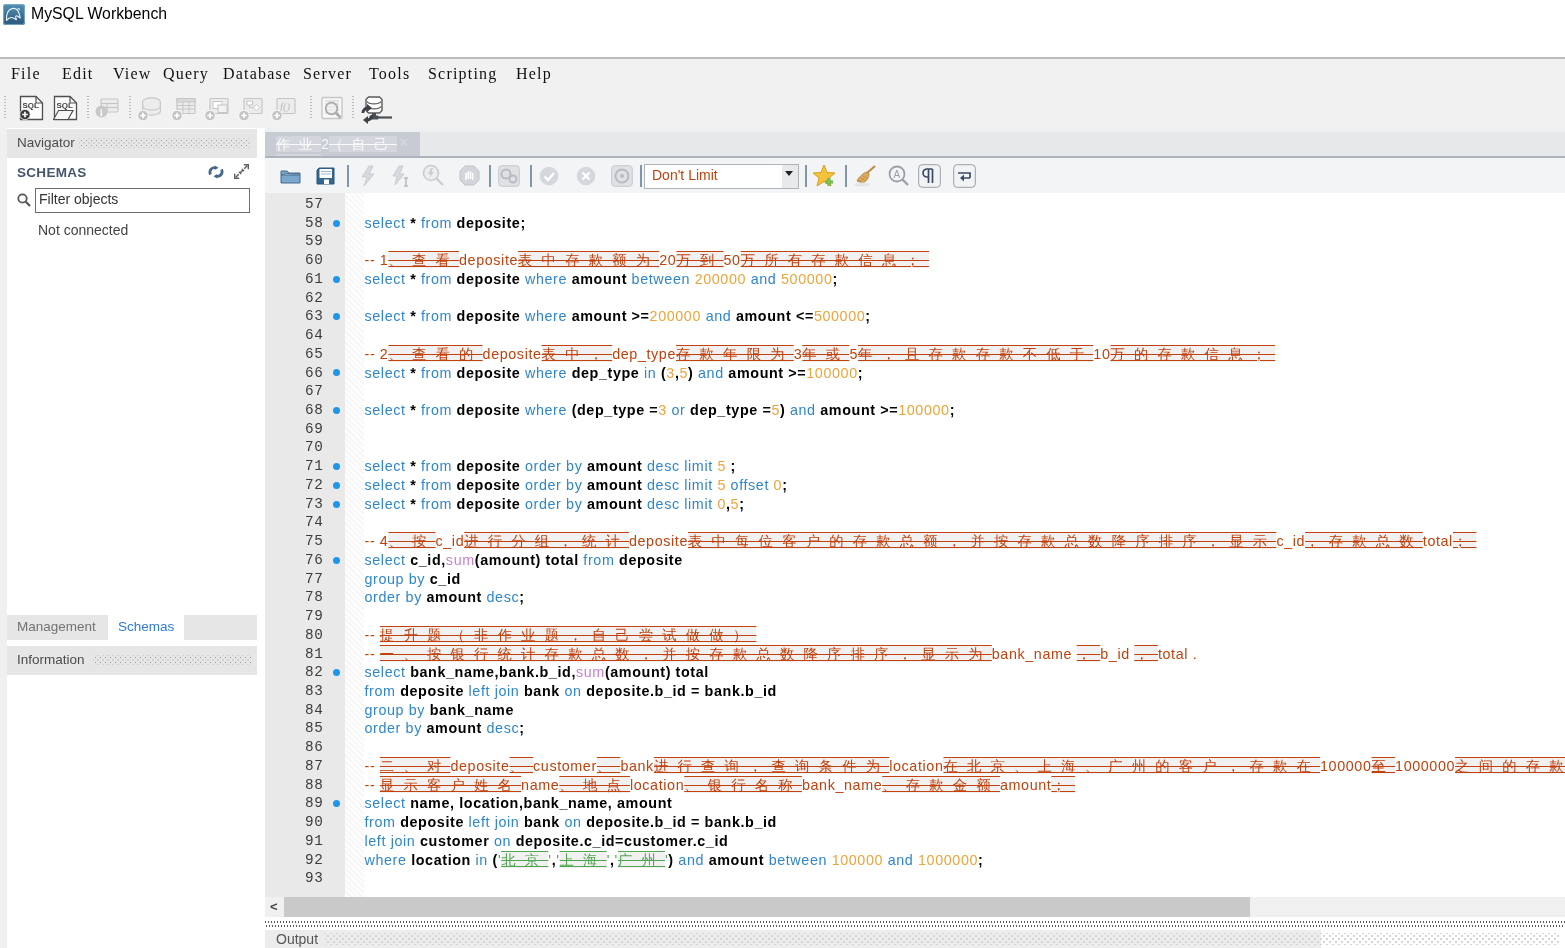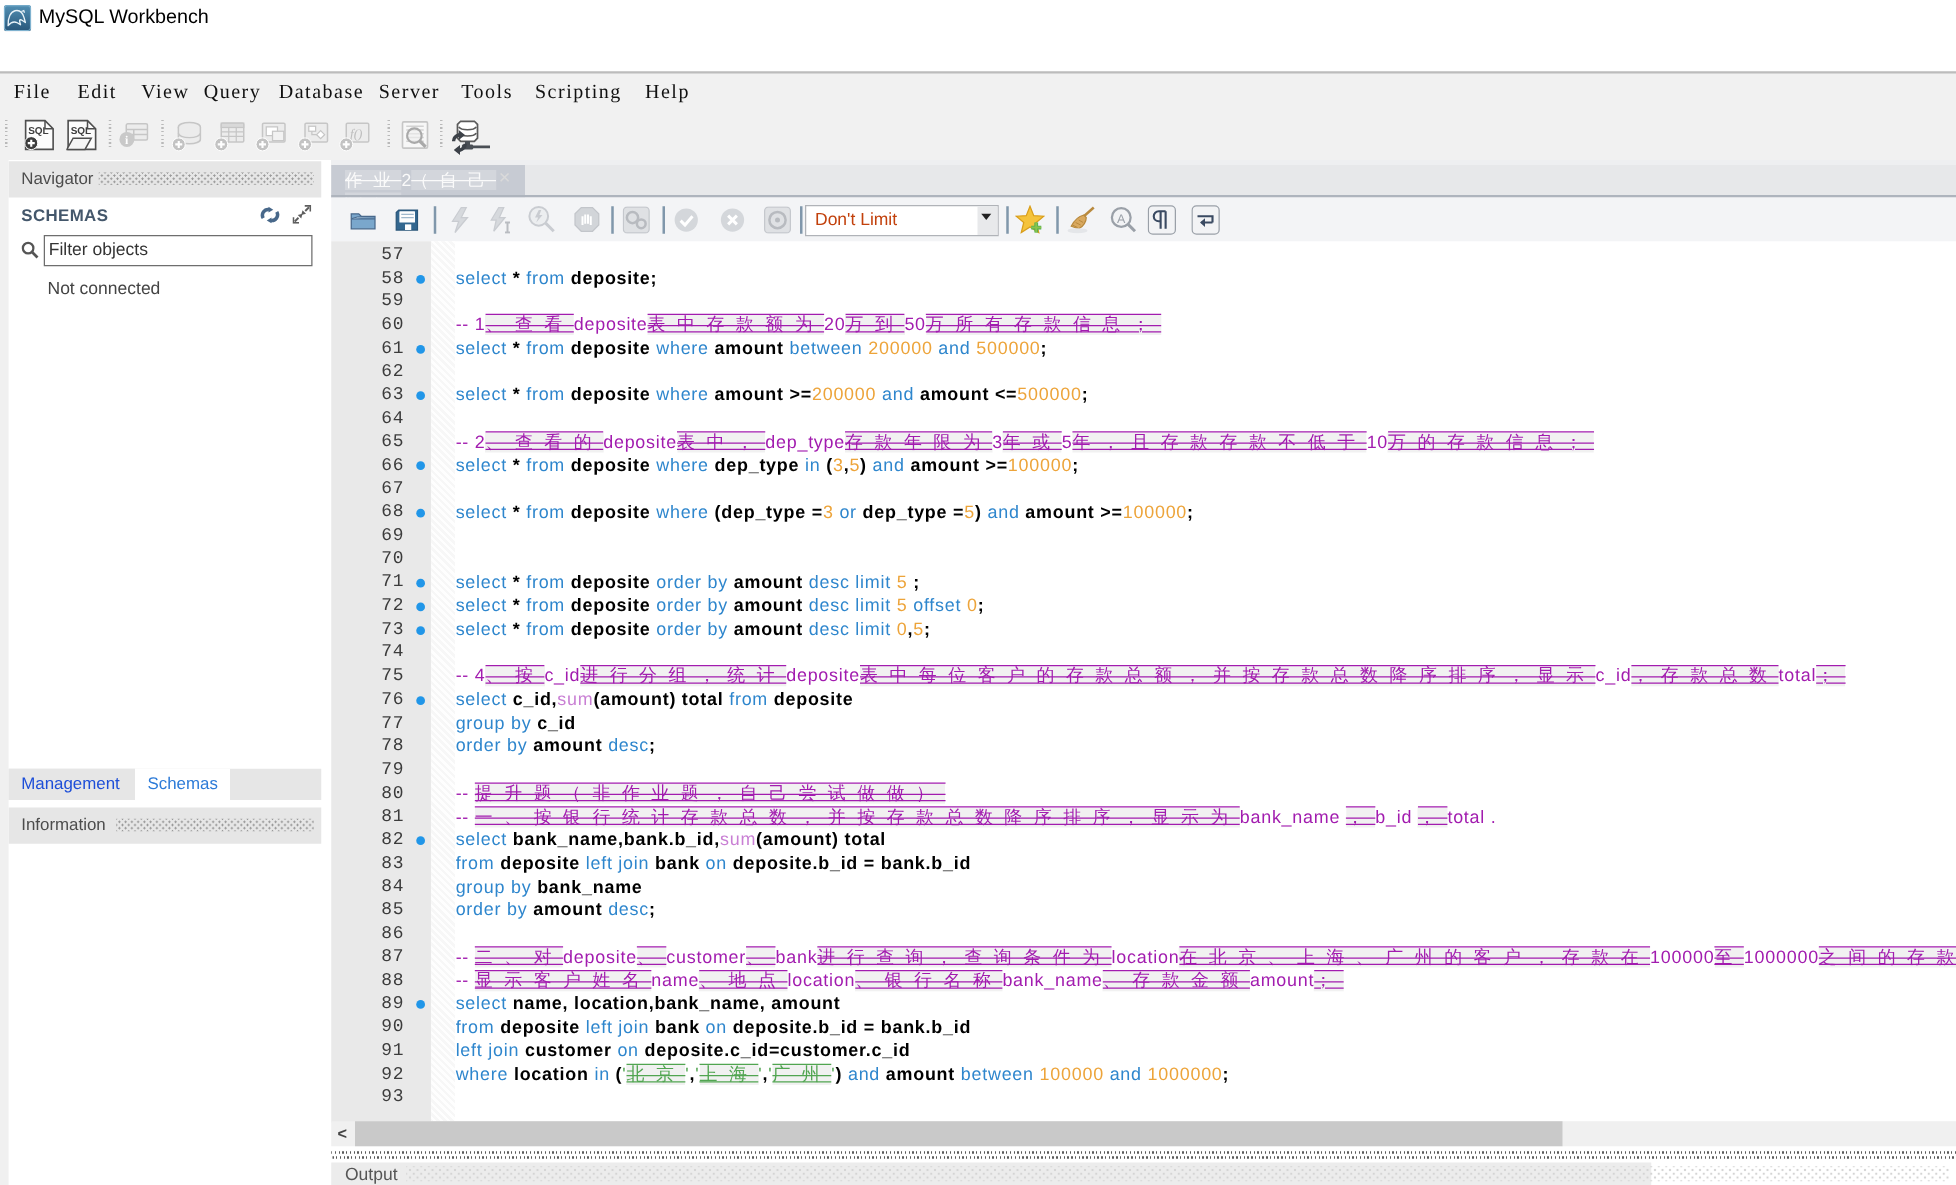--- a/index.html
+++ b/index.html
@@ -24,21 +24,21 @@
 #leftstrip{position:absolute;left:0;top:128px;width:7px;height:820px;background:#f0f0f0}
 #sidebar{position:absolute;left:7px;top:128px;width:250px;height:820px;background:#fff}
 .hdr{position:absolute;left:0;width:250px;height:29px;background:#e6e6e6;color:#4c4c4c;font-size:13.5px}
 .hdr .t{position:absolute;left:10px;top:6px}
 .hdrdots{position:absolute;top:9px;height:10px;background-image:radial-gradient(#9a9a9a 0.9px,transparent 1px),radial-gradient(#9a9a9a 0.9px,transparent 1px);background-size:5px 5px;background-position:0 0,2.5px 2.5px}
 #schemas{position:absolute;left:10px;top:37px;font-size:13.5px;font-weight:bold;color:#44576b;letter-spacing:0.3px}
 #filterbox{position:absolute;left:28px;top:60px;width:215px;height:25px;border:1.5px solid #6e6e6e;background:#fff}
 #filterbox .ph{position:absolute;left:3px;top:2px;font-size:14px;color:#333}
 #notconn{position:absolute;left:31px;top:94px;font-size:14px;color:#444}
 #sbtabs{position:absolute;left:0px;top:487px;width:250px;height:25px;background:#e6e6e6}
-#sbtabs .mg{position:absolute;left:0;top:0;width:101px;height:25px;background:#e6e6e6;color:#1d4ed8;font-size:13.5px}
+#sbtabs .mg{position:absolute;left:0;top:0;width:101px;height:25px;background:#e6e6e6;color:#737373;font-size:13.5px}
 #sbtabs .mg span{position:absolute;left:10px;top:4px}
 #sbtabs .sc{position:absolute;left:101px;top:0;width:76px;height:25px;background:#fff;color:#2d7bd8;font-size:13.5px}
 #sbtabs .sc span{position:absolute;left:10px;top:4px}
 
 #edtabs{position:absolute;left:265px;top:128px;width:1300px;height:30px;background:#e7e8ea}
 #edtabs .top{position:absolute;left:0;top:0;width:1300px;height:4px;background:#eeeff1}
 #edtab1{position:absolute;left:0px;top:4px;width:155px;height:26px;background:#c7cbd3;color:#fafafa;font-size:14px}
 #edtab1 .lbl{position:absolute;left:11px;top:4px}
 .tl{letter-spacing:8.6px;text-decoration:line-through;text-decoration-thickness:1px;background:rgba(255,255,255,0.22)}
 #edtab1 .x{position:absolute;left:134px;top:2px;color:#dadada;font-size:16px}
@@ -47,21 +47,21 @@
 .sep2{position:absolute;top:7px;width:2px;height:22px;background:#8097ab}
 
 #gutter{position:absolute;left:265px;top:193px;width:80px;height:705px;background:#e9e9e9}
 #fold{position:absolute;left:345px;top:193px;width:19px;height:705px;background-image:repeating-linear-gradient(45deg,#f7f7f7 0 2px,#fefefe 2px 4px)}
 .gl{position:absolute;right:21.5px;height:18.735px;line-height:18.735px;font-family:"Liberation Mono",monospace;font-size:14.33px;letter-spacing:0.607px;color:#3c3c3c;width:58px;text-align:right}
 .dot{position:absolute;left:67.5px;width:7px;height:7px;border-radius:50%;background:#2196e8}
 #code{position:absolute;left:0;top:0;width:1565px;height:948px;pointer-events:none}
 .cl{position:absolute;left:364.5px;height:18.735px;line-height:18.735px;font-family:Liberation Sans, sans-serif;font-size:14.33px;letter-spacing:0.607px;white-space:pre;font-weight:bold;color:#000}
 .cl .k{color:#2e86cd;font-weight:normal}
 .cl .n{color:#eda43a;font-weight:normal}
-.cl .c{color:#a21caf;font-weight:normal}
+.cl .c{color:#c2410c;font-weight:normal}
 .cl .s{color:#51a551;font-weight:normal}
 .cl .f{color:#c97fd4;font-weight:normal}
 .cjk{letter-spacing:9.207px;text-decoration:underline line-through overline;text-decoration-thickness:1.1px;background:rgba(150,150,150,0.13)}
 
 #hscroll{position:absolute;left:265px;top:897px;width:1300px;height:20px;background:#f0f0f0}
 #hscroll .lt{position:absolute;left:5px;top:2px;font-size:13px;color:#444;font-weight:bold}
 #hscroll .thumb{position:absolute;left:19px;top:0px;width:966px;height:20px;background:#c9c9c9}
 #splitter{position:absolute;left:265px;top:921px;width:1300px;height:6px;background-image:repeating-linear-gradient(90deg,#5a5a5a 0 1px,transparent 1px 3px),repeating-linear-gradient(90deg,#5a5a5a 0 1px,transparent 1px 3px);background-size:100% 2px,100% 2px;background-position:0 0,1px 4px;background-repeat:no-repeat}
 #output{position:absolute;left:265px;top:930px;width:1056px;height:18px;background:#ececec}
 #output .t{position:absolute;left:11px;top:1px;font-size:14px;color:#555}

